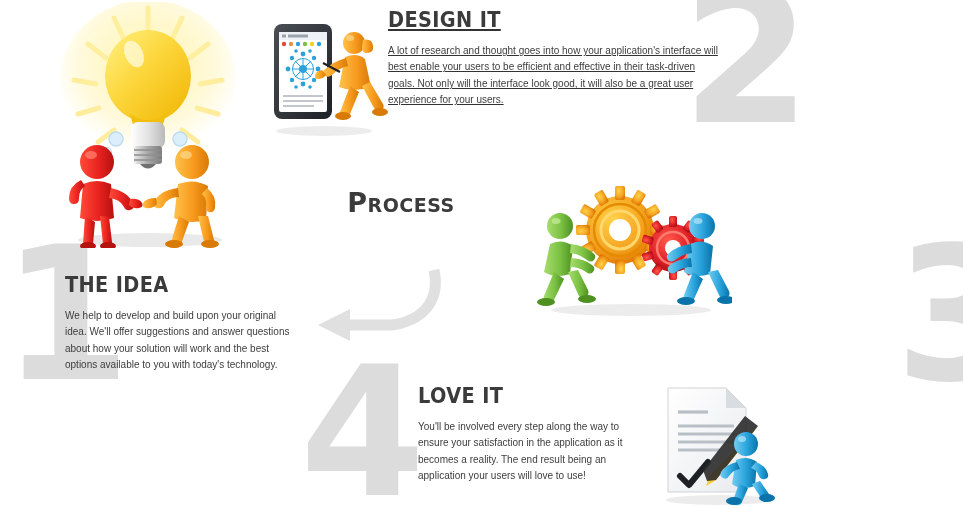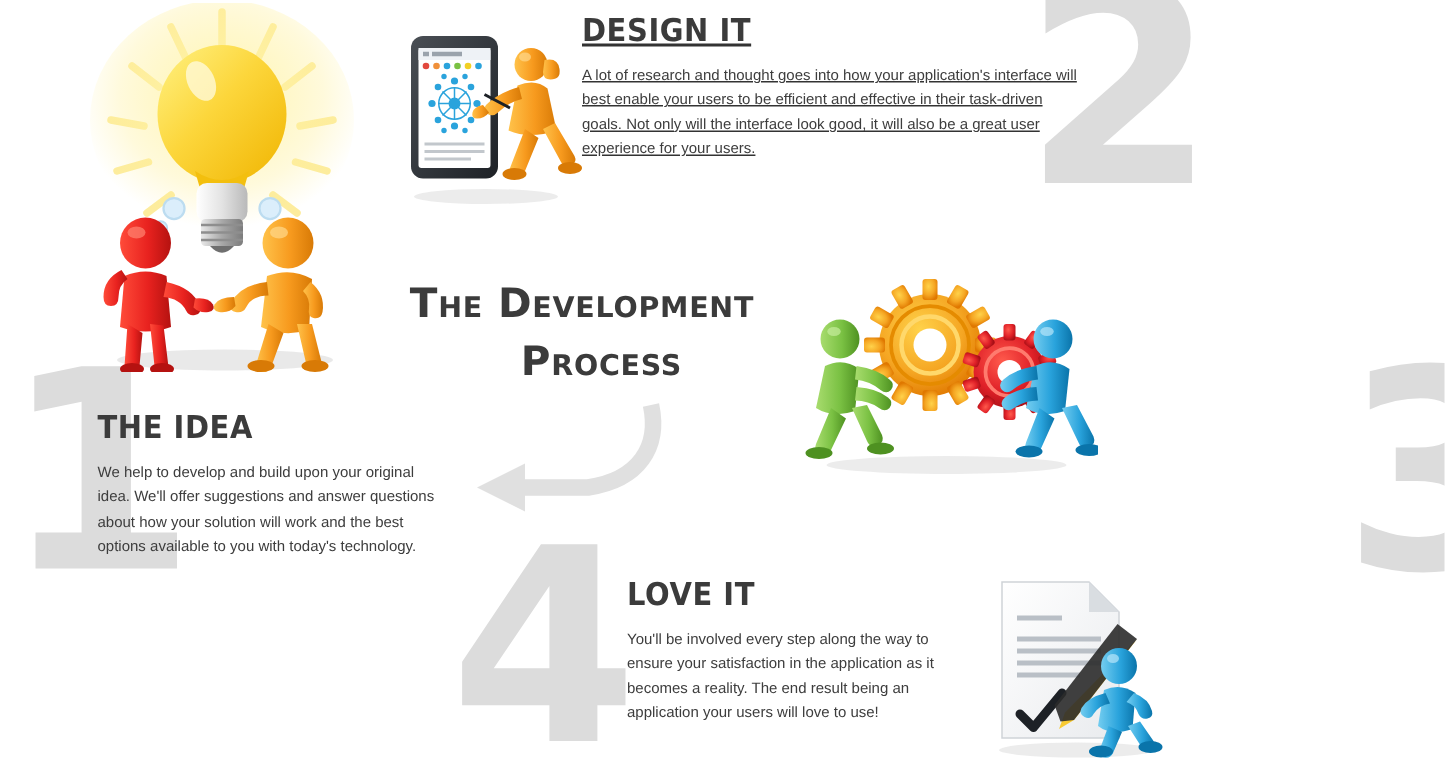--- a/index.html
+++ b/index.html
@@ -79,21 +79,20 @@
 <body>
 
 <div class="stage">
 
   <div class="bignum" id="num1">1</div>
   <div class="bignum" id="num2">2</div>
   <div class="bignum" id="num3">3</div>
   <div class="bignum" id="num4">4</div>
 
   <div id="title">
-    <span class="l1">The Development</span>
     <span class="l2">Process</span>
   </div>
 
   <svg id="arrow" viewBox="0 0 150 82">
     <path d="M138 2 C144 30, 130 52, 96 57 L52 57" fill="none" stroke="#e0e0e0" stroke-width="11" stroke-linecap="butt"></path>
     <path d="M54 41 L54 73 L22 57 Z" fill="#e0e0e0"></path>
   </svg>
 
   <svg class="illo" id="illo-idea" viewBox="0 0 196 246">
     <defs>

